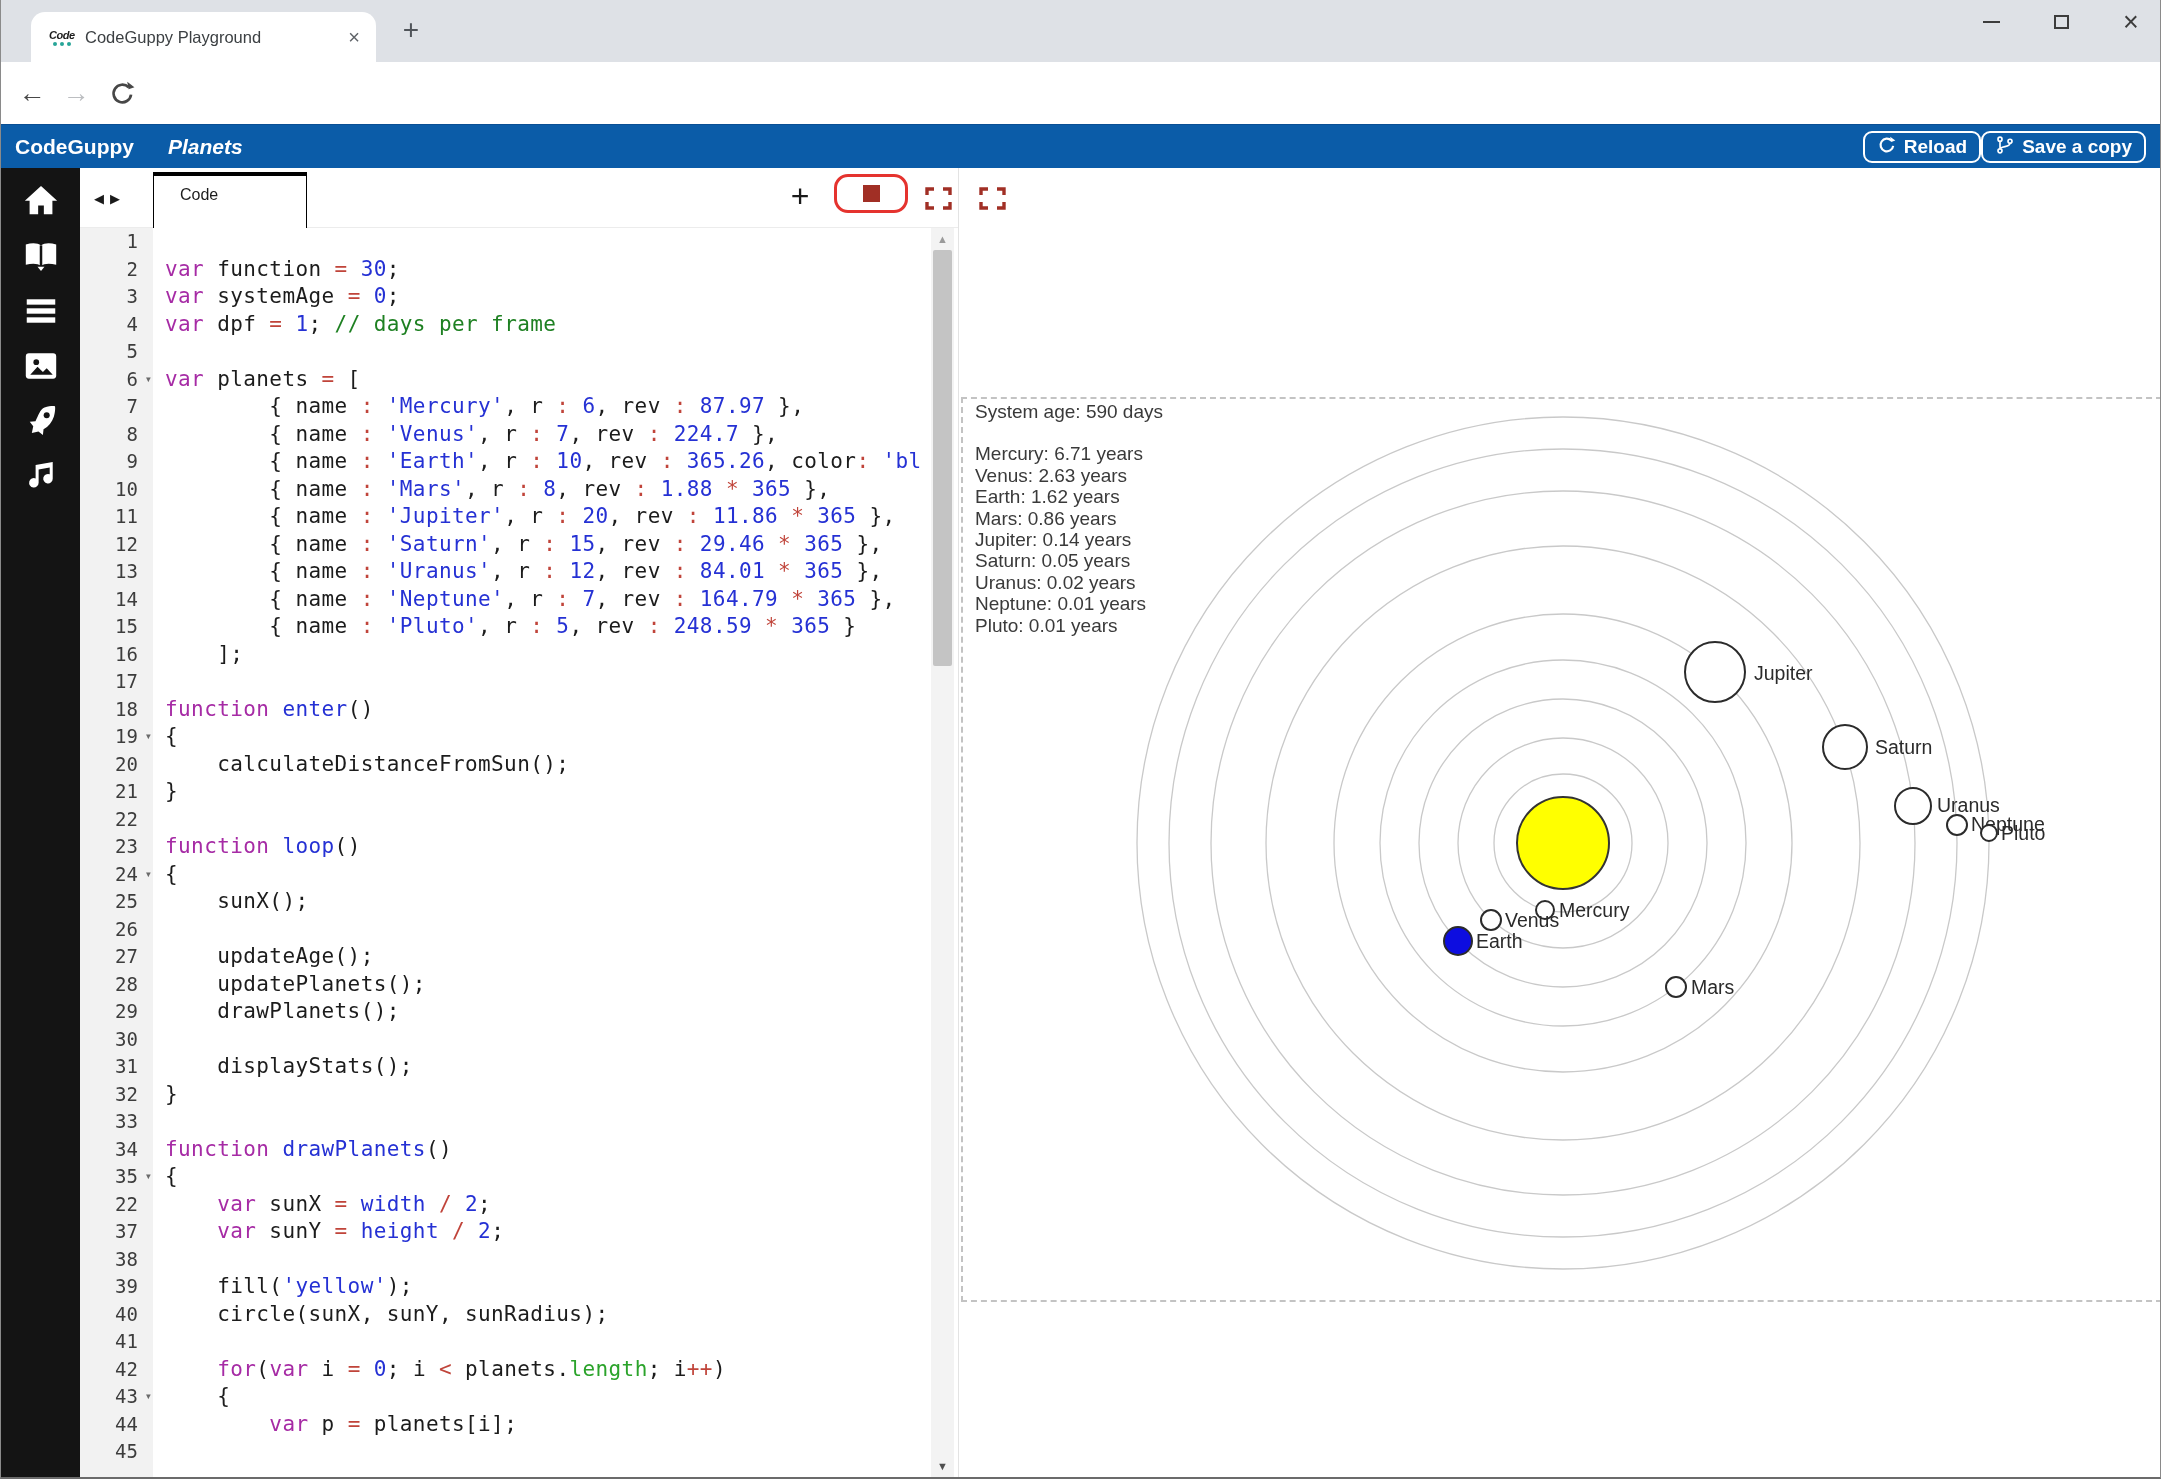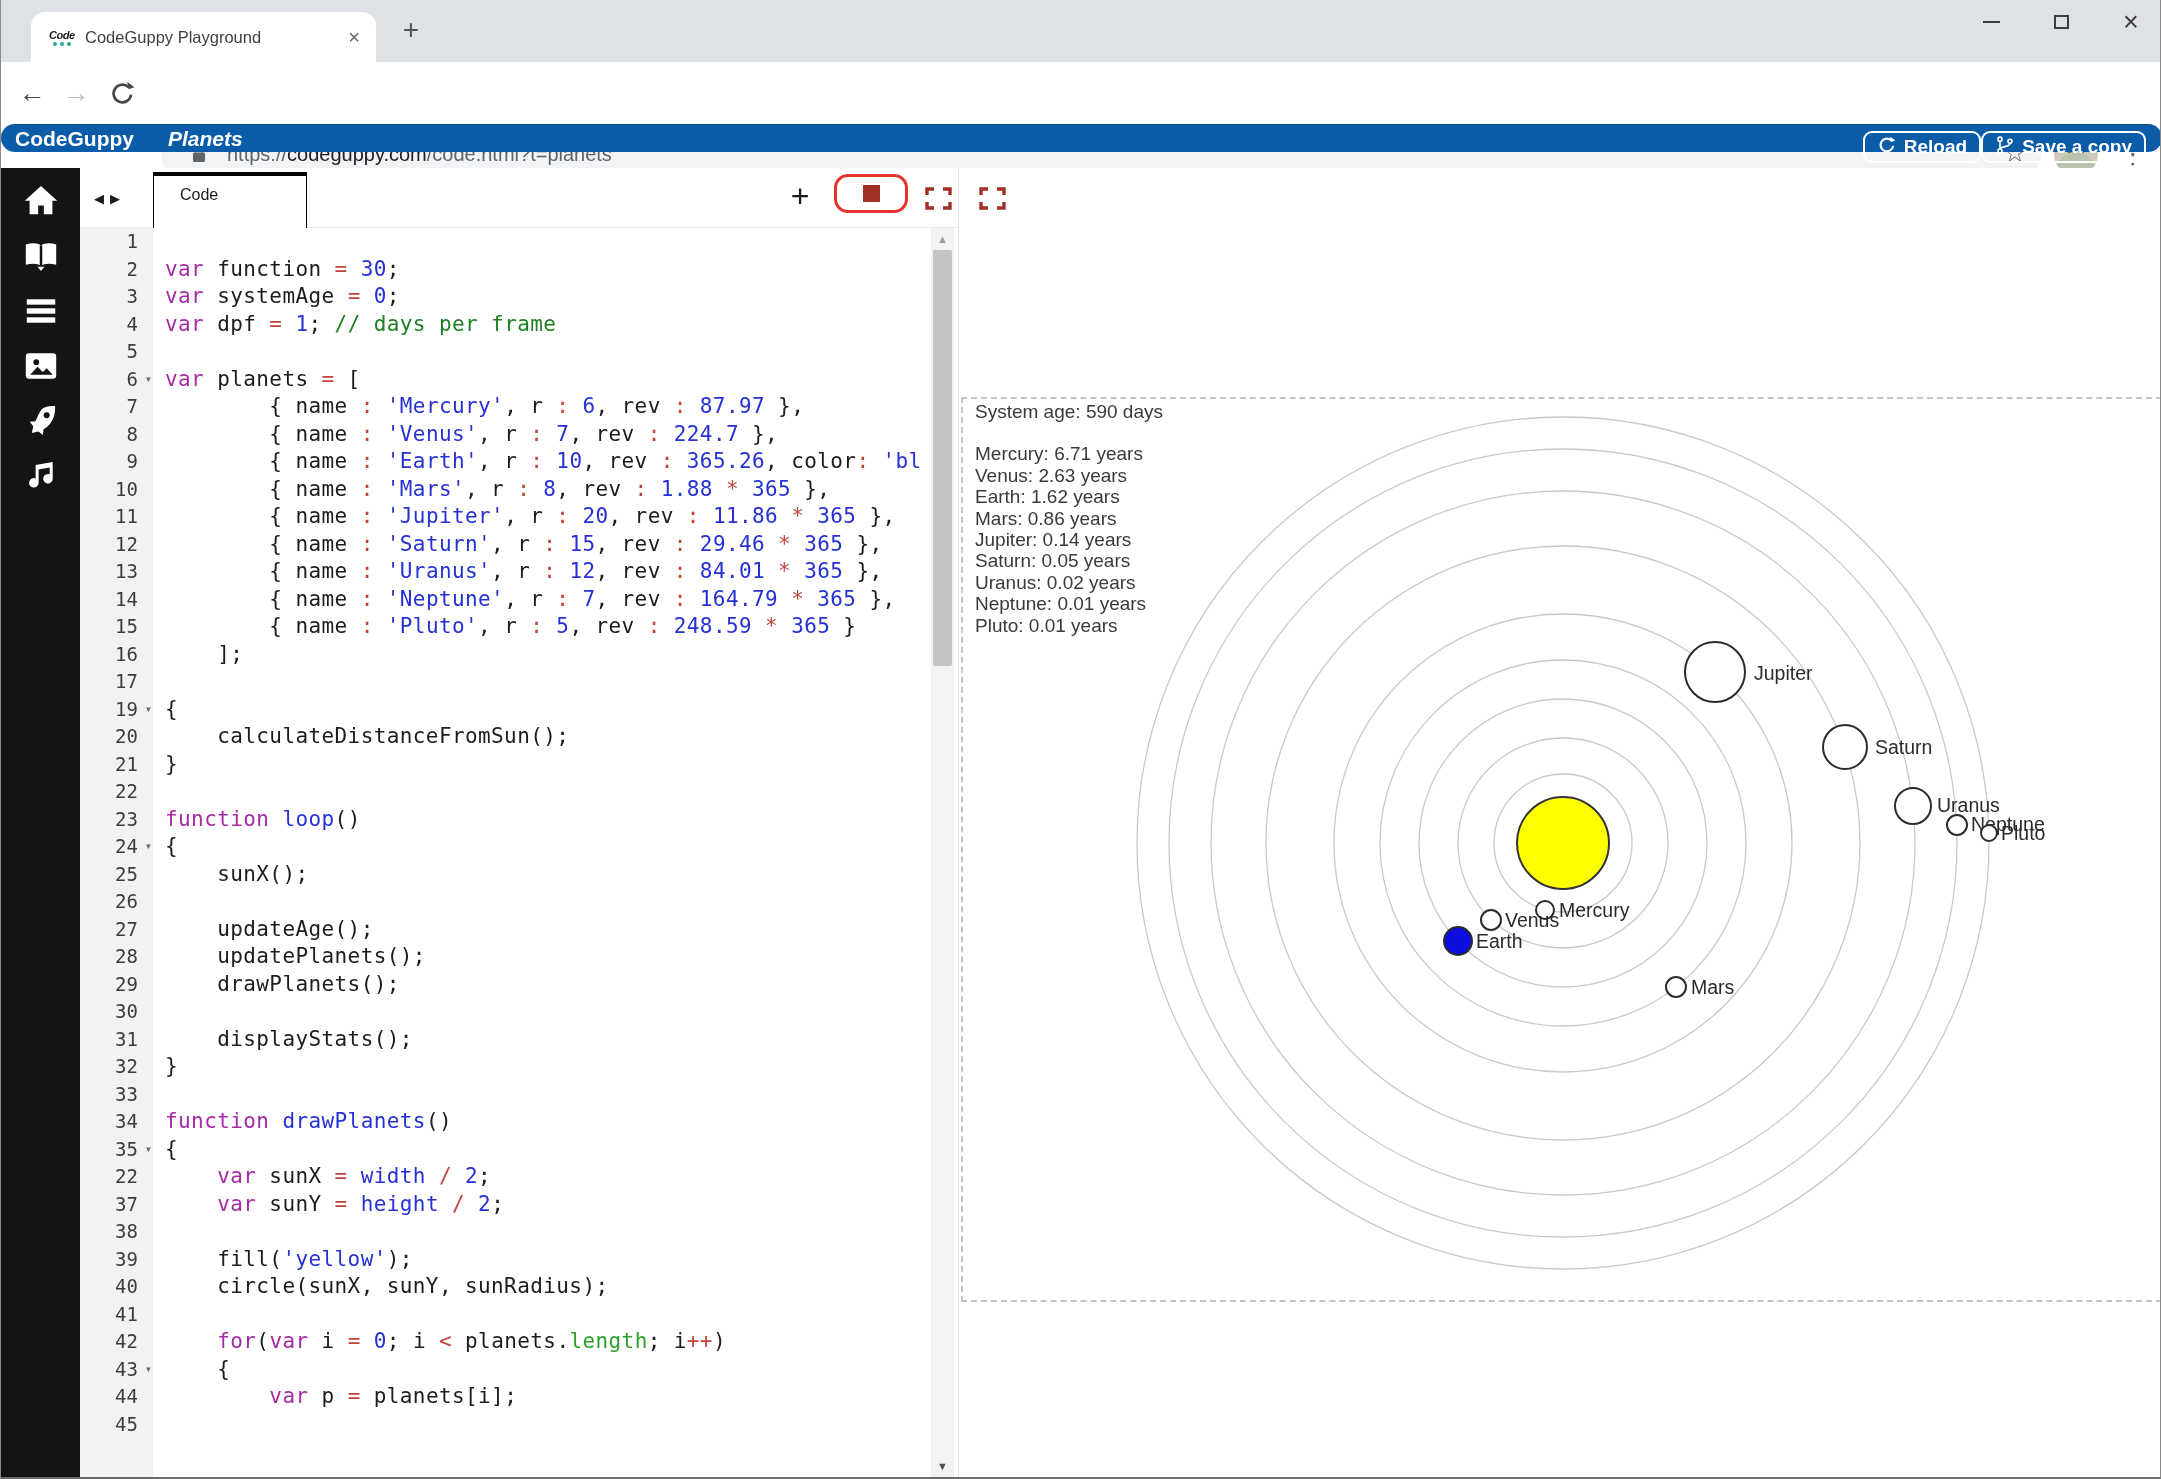--- a/index.html
+++ b/index.html
@@ -41,22 +41,22 @@
   .avatar { position:absolute; left:2053px; top:70px; width:44px; height:44px; border-radius:50%;
             background:
               radial-gradient(circle at 50% 88%, #b9c4ae 0 42%, rgba(0,0,0,0) 43%),
               radial-gradient(circle at 50% 34%, #7d5c41 0 26%, rgba(0,0,0,0) 27%),
               linear-gradient(180deg,#4a4038 0 40%, #cfc9b8 40%);
   }
   .dots { position:absolute; left:2112px; top:62px; width:40px; height:62px; text-align:center;
           font-size:26px; color:#5f6368; line-height:60px; }
 
   
-  .appbar { position:absolute; left:0; top:124px; width:2161px; height:28px; background:#0b5ca8;
-            border-top:1px solid #0a4f94; display:flex; align-items:center;border-radius:19px; }
+  .appbar { position:absolute; left:0; top:124px; width:2161px; height:44px; background:#0b5ca8;
+            border-top:1px solid #0a4f94; display:flex; align-items:center; }
   .brand { margin-left:14px; color:#fff; font-size:21px; font-weight:bold; }
   .project { margin-left:34px; color:#fff; font-size:21px; font-weight:bold; font-style:italic; }
   .appbar-btns { position:absolute; right:16px; top:6px; display:flex; }
   .app-btn { height:32px; border:2px solid #fff; border-radius:9px; color:#fff; font-size:19px; font-weight:bold;
              display:flex; align-items:center; padding:0 12px; gap:7px; background:transparent; }
 
   
   .sidebar { position:absolute; left:0; top:168px; width:79px; height:1311px; background:#141414; }
   .side-item { position:absolute; left:0; width:79px; height:46px; display:flex; align-items:center; justify-content:center; }
 
@@ -261,20 +261,21 @@
           <div class="crow"><div class="cnum">8</div><div class="ccode"><span class="tk-d">        { name </span><span class="tk-o">:</span><span class="tk-d"> </span><span class="tk-v">'Venus'</span><span class="tk-d">, r </span><span class="tk-o">:</span><span class="tk-d"> </span><span class="tk-v">7</span><span class="tk-d">, rev </span><span class="tk-o">:</span><span class="tk-d"> </span><span class="tk-v">224.7</span><span class="tk-d"> },</span></div></div>
           <div class="crow"><div class="cnum">9</div><div class="ccode"><span class="tk-d">        { name </span><span class="tk-o">:</span><span class="tk-d"> </span><span class="tk-v">'Earth'</span><span class="tk-d">, r </span><span class="tk-o">:</span><span class="tk-d"> </span><span class="tk-v">10</span><span class="tk-d">, rev </span><span class="tk-o">:</span><span class="tk-d"> </span><span class="tk-v">365.26</span><span class="tk-d">, color</span><span class="tk-o">:</span><span class="tk-d"> </span><span class="tk-v">'bl</span></div></div>
           <div class="crow"><div class="cnum">10</div><div class="ccode"><span class="tk-d">        { name </span><span class="tk-o">:</span><span class="tk-d"> </span><span class="tk-v">'Mars'</span><span class="tk-d">, r </span><span class="tk-o">:</span><span class="tk-d"> </span><span class="tk-v">8</span><span class="tk-d">, rev </span><span class="tk-o">:</span><span class="tk-d"> </span><span class="tk-v">1.88</span><span class="tk-d"> </span><span class="tk-o">*</span><span class="tk-d"> </span><span class="tk-v">365</span><span class="tk-d"> },</span></div></div>
           <div class="crow"><div class="cnum">11</div><div class="ccode"><span class="tk-d">        { name </span><span class="tk-o">:</span><span class="tk-d"> </span><span class="tk-v">'Jupiter'</span><span class="tk-d">, r </span><span class="tk-o">:</span><span class="tk-d"> </span><span class="tk-v">20</span><span class="tk-d">, rev </span><span class="tk-o">:</span><span class="tk-d"> </span><span class="tk-v">11.86</span><span class="tk-d"> </span><span class="tk-o">*</span><span class="tk-d"> </span><span class="tk-v">365</span><span class="tk-d"> },</span></div></div>
           <div class="crow"><div class="cnum">12</div><div class="ccode"><span class="tk-d">        { name </span><span class="tk-o">:</span><span class="tk-d"> </span><span class="tk-v">'Saturn'</span><span class="tk-d">, r </span><span class="tk-o">:</span><span class="tk-d"> </span><span class="tk-v">15</span><span class="tk-d">, rev </span><span class="tk-o">:</span><span class="tk-d"> </span><span class="tk-v">29.46</span><span class="tk-d"> </span><span class="tk-o">*</span><span class="tk-d"> </span><span class="tk-v">365</span><span class="tk-d"> },</span></div></div>
           <div class="crow"><div class="cnum">13</div><div class="ccode"><span class="tk-d">        { name </span><span class="tk-o">:</span><span class="tk-d"> </span><span class="tk-v">'Uranus'</span><span class="tk-d">, r </span><span class="tk-o">:</span><span class="tk-d"> </span><span class="tk-v">12</span><span class="tk-d">, rev </span><span class="tk-o">:</span><span class="tk-d"> </span><span class="tk-v">84.01</span><span class="tk-d"> </span><span class="tk-o">*</span><span class="tk-d"> </span><span class="tk-v">365</span><span class="tk-d"> },</span></div></div>
           <div class="crow"><div class="cnum">14</div><div class="ccode"><span class="tk-d">        { name </span><span class="tk-o">:</span><span class="tk-d"> </span><span class="tk-v">'Neptune'</span><span class="tk-d">, r </span><span class="tk-o">:</span><span class="tk-d"> </span><span class="tk-v">7</span><span class="tk-d">, rev </span><span class="tk-o">:</span><span class="tk-d"> </span><span class="tk-v">164.79</span><span class="tk-d"> </span><span class="tk-o">*</span><span class="tk-d"> </span><span class="tk-v">365</span><span class="tk-d"> },</span></div></div>
           <div class="crow"><div class="cnum">15</div><div class="ccode"><span class="tk-d">        { name </span><span class="tk-o">:</span><span class="tk-d"> </span><span class="tk-v">'Pluto'</span><span class="tk-d">, r </span><span class="tk-o">:</span><span class="tk-d"> </span><span class="tk-v">5</span><span class="tk-d">, rev </span><span class="tk-o">:</span><span class="tk-d"> </span><span class="tk-v">248.59</span><span class="tk-d"> </span><span class="tk-o">*</span><span class="tk-d"> </span><span class="tk-v">365</span><span class="tk-d"> }</span></div></div>
           <div class="crow"><div class="cnum">16</div><div class="ccode"><span class="tk-d">    ];</span></div></div>
           <div class="crow"><div class="cnum">17</div><div class="ccode"></div></div>
+          <div class="crow"><div class="cnum">18</div><div class="ccode"><span class="tk-k">function</span><span class="tk-d"> </span><span class="tk-v">enter</span><span class="tk-d">()</span></div></div>
           <div class="crow"><div class="cnum">19<span class="fold">▾</span></div><div class="ccode"><span class="tk-d">{</span></div></div>
           <div class="crow"><div class="cnum">20</div><div class="ccode"><span class="tk-d">    calculateDistanceFromSun();</span></div></div>
           <div class="crow"><div class="cnum">21</div><div class="ccode"><span class="tk-d">}</span></div></div>
           <div class="crow"><div class="cnum">22</div><div class="ccode"></div></div>
           <div class="crow"><div class="cnum">23</div><div class="ccode"><span class="tk-k">function</span><span class="tk-d"> </span><span class="tk-v">loop</span><span class="tk-d">()</span></div></div>
           <div class="crow"><div class="cnum">24<span class="fold">▾</span></div><div class="ccode"><span class="tk-d">{</span></div></div>
           <div class="crow"><div class="cnum">25</div><div class="ccode"><span class="tk-d">    sunX();</span></div></div>
           <div class="crow"><div class="cnum">26</div><div class="ccode"></div></div>
           <div class="crow"><div class="cnum">27</div><div class="ccode"><span class="tk-d">    updateAge();</span></div></div>
           <div class="crow"><div class="cnum">28</div><div class="ccode"><span class="tk-d">    updatePlanets();</span></div></div>

